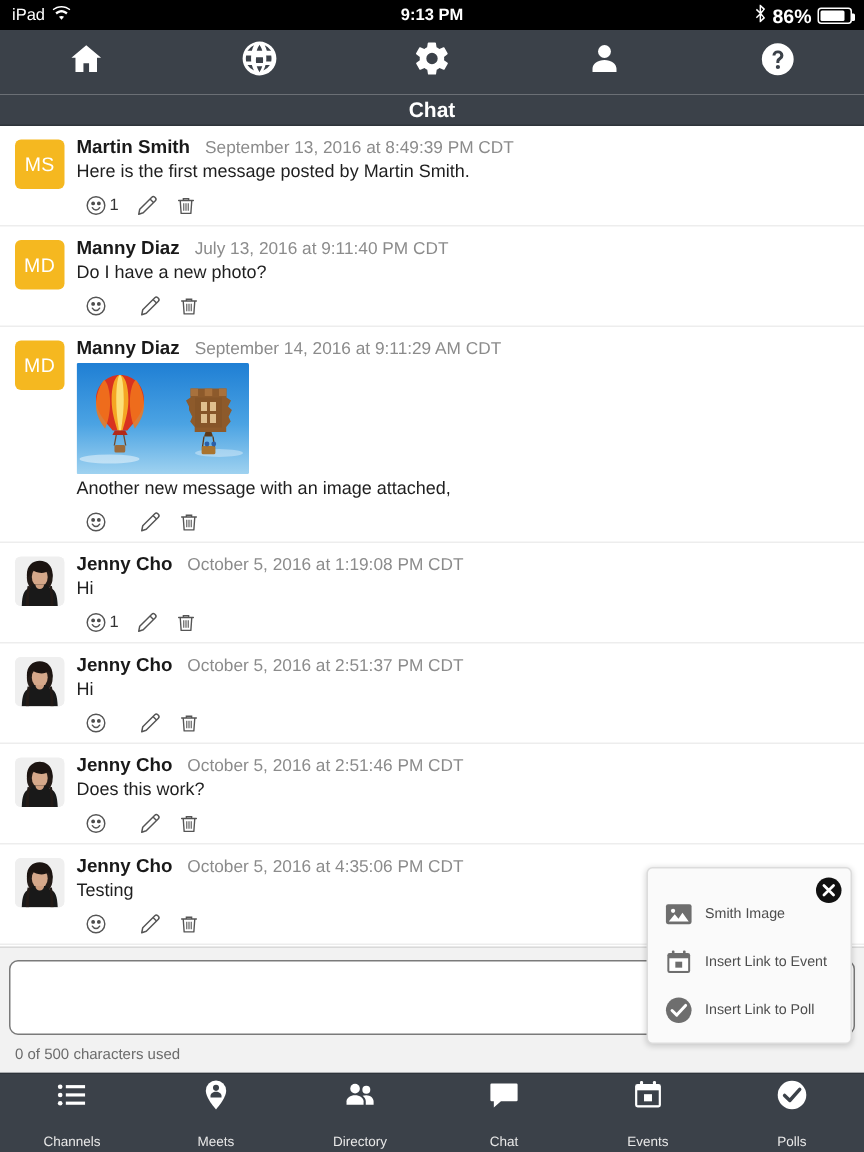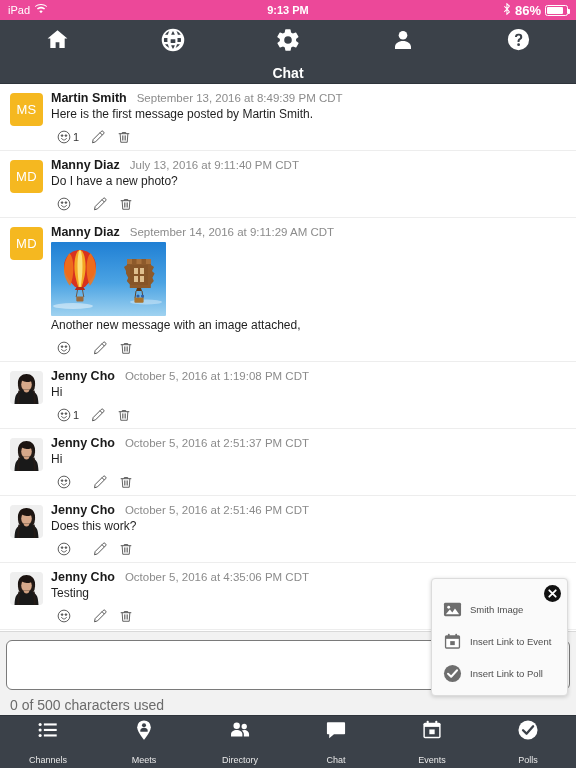--- a/index.html
+++ b/index.html
@@ -6,21 +6,21 @@
   html, body {
     width: 576px; height: 768px;
     font-family: "Liberation Sans", sans-serif;
     background: #ffffff;
     overflow: hidden;
   }
   #app { position: relative; width: 576px; height: 768px; display: flex; flex-direction: column; }
 
   
   .statusbar {
-    height: 20px; background: #ec4899; color: #ffffff;
+    height: 20px; background: #000000; color: #ffffff;
     display: flex; align-items: center; padding: 0 8px;
     font-size: 11px; flex: 0 0 20px; position: relative;
   }
   .sb-left { display: flex; align-items: center; gap: 5px; }
   .sb-center {
     position: absolute; left: 0; right: 0; text-align: center;
     font-size: 11px; font-weight: bold; pointer-events: none;
   }
   .sb-right {
     margin-left: auto; display: flex; align-items: center; gap: 4px;
@@ -76,21 +76,21 @@
   .msg-image { margin-top: 3px; width: 115px; height: 74px; border-radius: 1px; overflow: hidden; display: block; }
 
   
   .composer { flex: 0 0 84px; background: #f2f2f2; border-top: 1px solid #d9d9d9; padding: 8px 6px 0 6px; position: relative; }
   .composer-input {
     width: 100%; height: 50px; background: #fff;
     border: 1px solid #7a7a7a; border-radius: 6px;
     font-family: "Liberation Sans", sans-serif; font-size: 12px;
     padding: 6px 8px; resize: none; outline: none; color: #222;
   }
-  .charcount { font-size: 14px; color: #6b6b6b; padding: 3px 0 0 4px; }
+  .charcount { font-size: 10px; color: #6b6b6b; padding: 3px 0 0 4px; }
 
   
   .popup {
     position: absolute; left: 431px; top: 578px; width: 137px; height: 118px;
     background: #fafafa; border: 1px solid #dcdcdc; border-radius: 4px;
     box-shadow: 0 1px 4px rgba(0,0,0,.18); z-index: 30;
     padding: 14px 0 0 0;
   }
   .popup-close {
     position: absolute; right: 6px; top: 6px; width: 17px; height: 17px;

